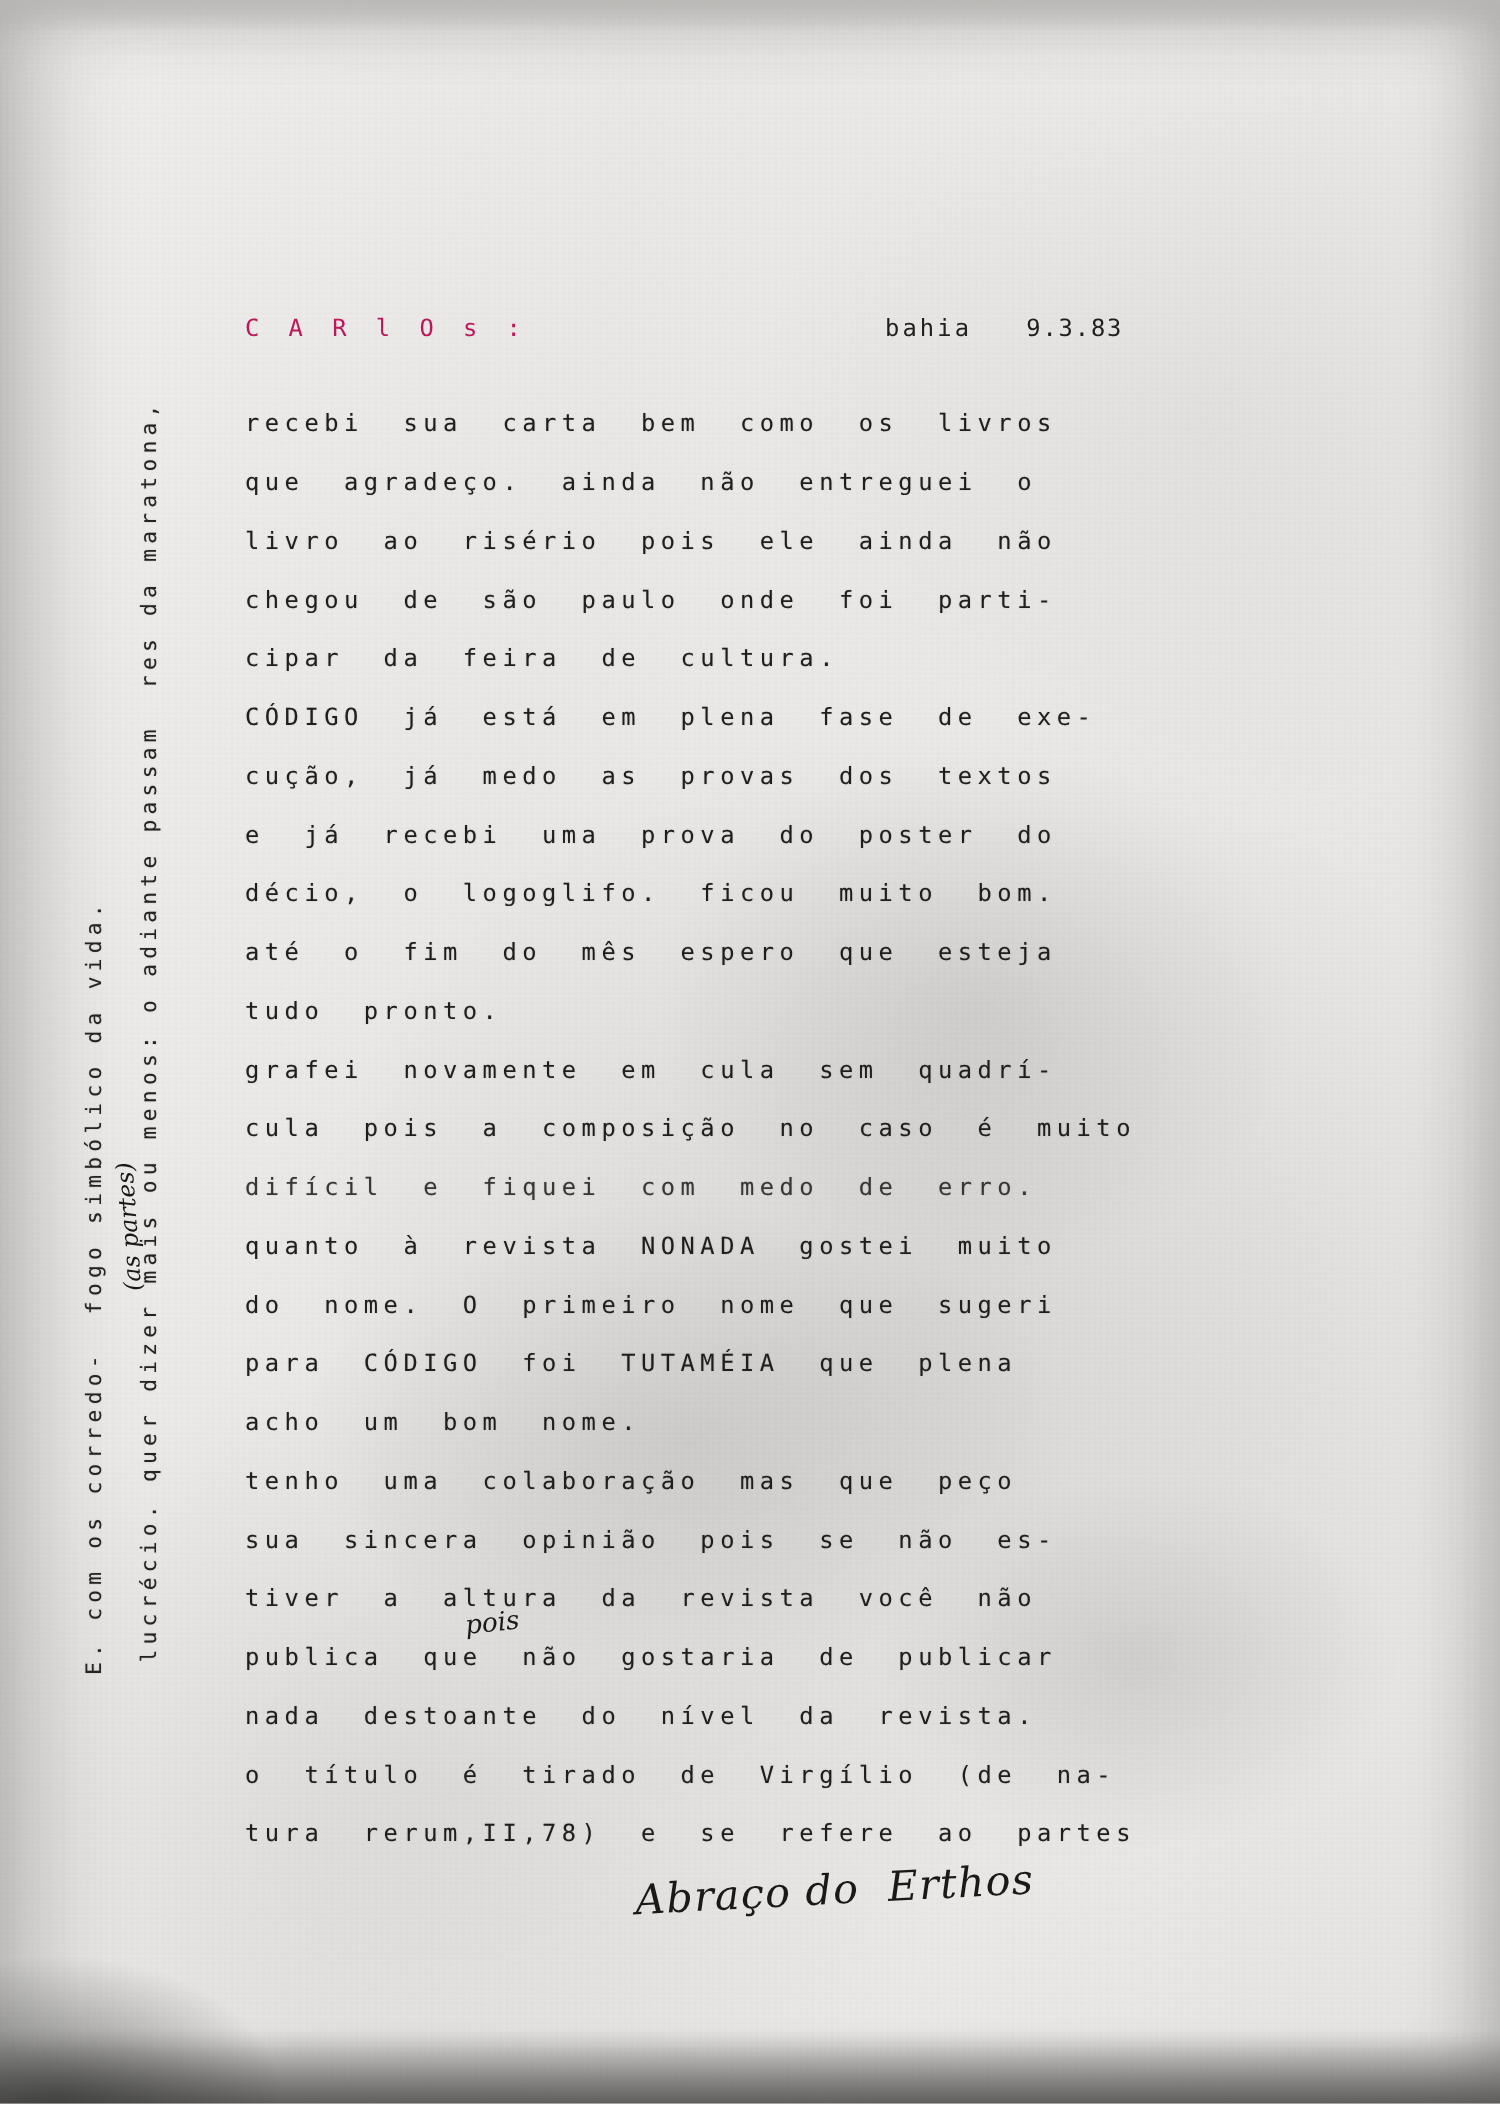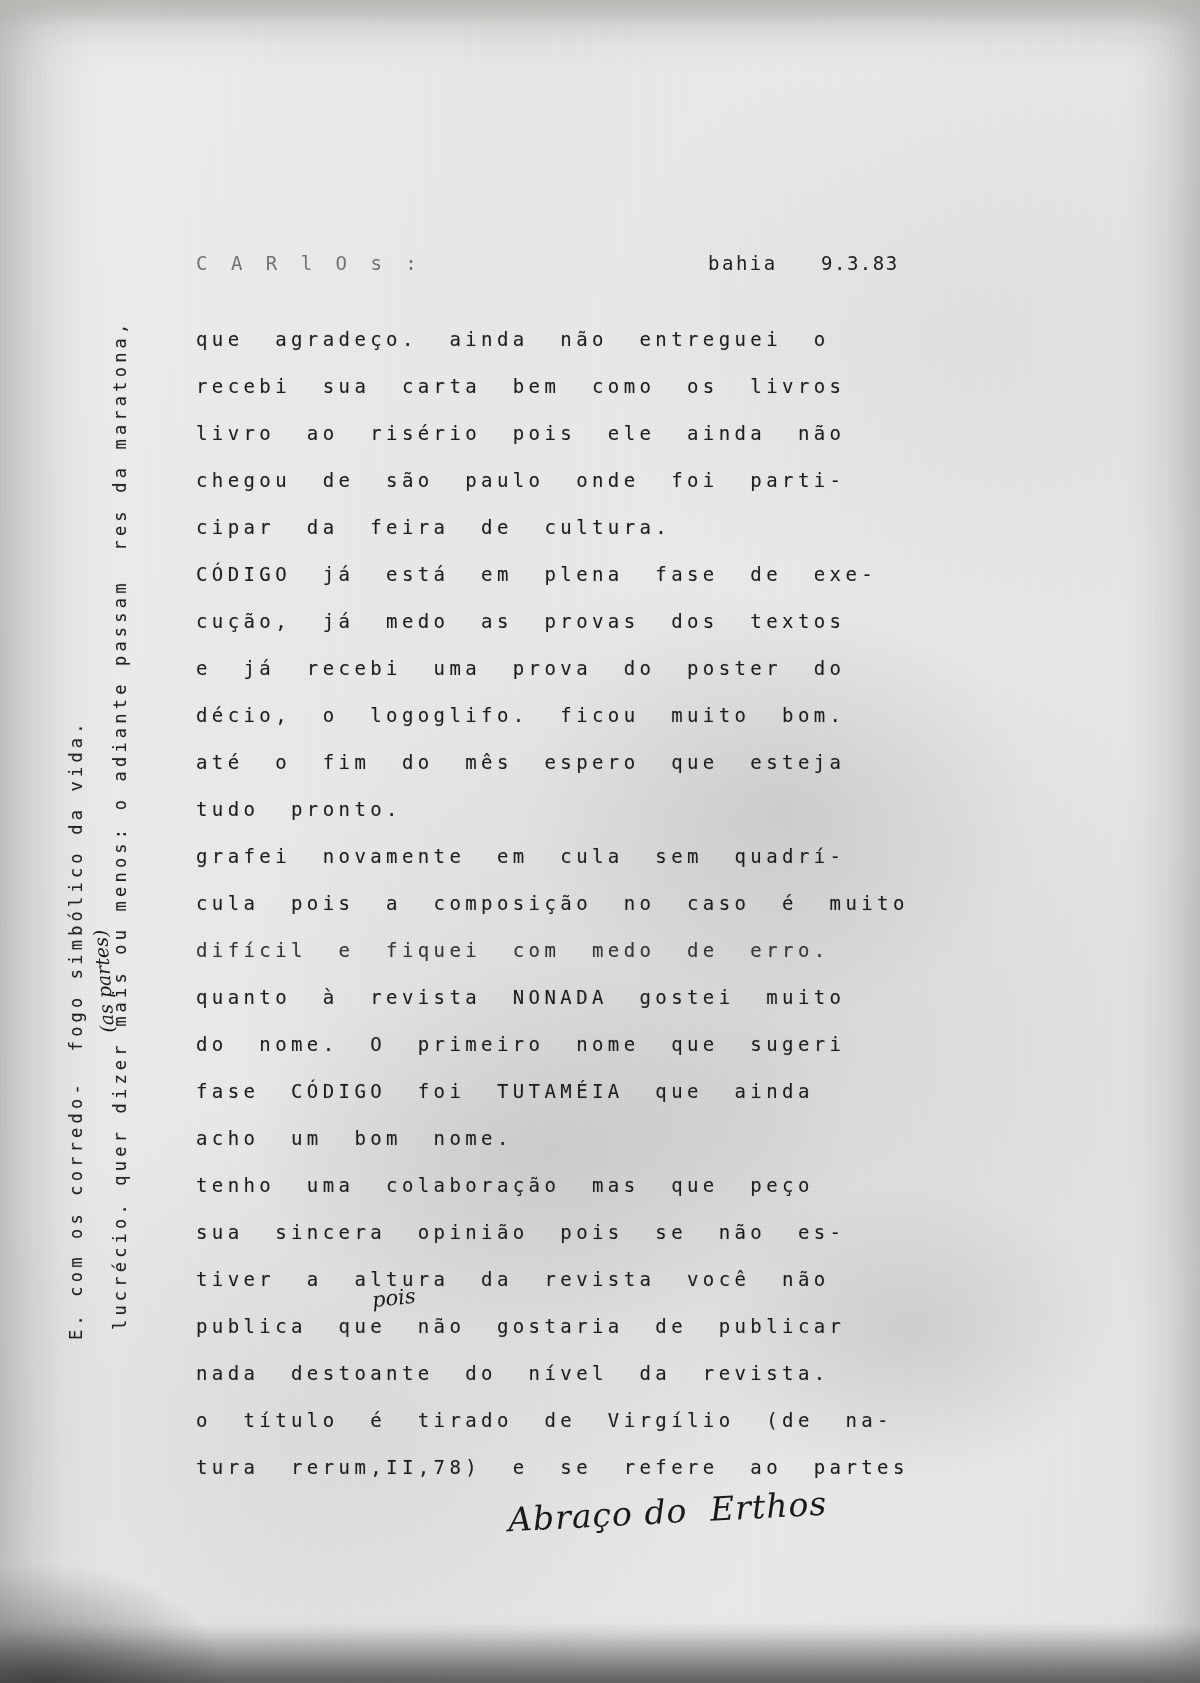--- a/index.html
+++ b/index.html
@@ -74,21 +74,21 @@
   }
   .head-row {
     position: relative;
     height: 44px;
   }
   .head-name {
     position: absolute;
     left: 0; top: 0;
     letter-spacing: 6px;
     font-size: 19px;
-    color: #737373;
+    color: #be185d;
   }
   .head-place {
     position: absolute;
     left: 512px; top: 0;
     letter-spacing: 2.5px;
     font-size: 19px;
     color: #22211f;
     text-align: center;
   }
   .head-date {
@@ -185,43 +185,43 @@
 
   <div id="letter">
     <div class="head-row">
       <span class="head-name">C A R l O s :</span>
       <span class="head-place">bahia</span>
       <span class="head-date">9.3.83</span>
     </div>
     <div class="gap-small"></div>
 
     <div class="para">
+      <div class="line">recebi  sua  carta  bem  como  os  livros</div>
       <div class="line">que  agradeço.  ainda  não  entreguei  o</div>
-      <div class="line">recebi  sua  carta  bem  como  os  livros</div>
       <div class="line">livro  ao  risério  pois  ele  ainda  não</div>
       <div class="line">chegou  de  são  paulo  onde  foi  parti-</div>
       <div class="line">cipar  da  feira  de  cultura.</div>
     </div>
 
     <div class="para">
       <div class="line">CÓDIGO  já  está  em  plena  fase  de  exe-</div>
       <div class="line">cução,  já  medo  as  provas  dos  textos</div>
       <div class="line">e  já  recebi  uma  prova  do  poster  do</div>
       <div class="line">décio,  o  logoglifo.  ficou  muito  bom.</div>
       <div class="line">até  o  fim  do  mês  espero  que  esteja</div>
       <div class="line">tudo  pronto.</div>
     </div>
 
     <div class="para">
       <div class="line">grafei  novamente  em  cula  sem  quadrí-</div>
       <div class="line">cula  pois  a  composição  no  caso  é  muito</div>
       <div class="line faint">difícil  e  fiquei  com  medo  de  erro.</div>
       <div class="line">quanto  à  revista  NONADA  gostei  muito</div>
       <div class="line">do  nome.  O  primeiro  nome  que  sugeri</div>
-      <div class="line">fase  CÓDIGO  foi  TUTAMÉIA  que  ainda</div>
+      <div class="line">para  CÓDIGO  foi  TUTAMÉIA  que  plena</div>
       <div class="line">acho  um  bom  nome.</div>
     </div>
 
     <div class="para">
       <div class="line">tenho  uma  colaboração  mas  que  peço</div>
       <div class="line">sua  sincera  opinião  pois  se  não  es-</div>
       <div class="line">tiver  a  altura  da  revista  você  não</div>
       <div class="line">publica  que  não  gostaria  de  publicar</div>
       <div class="line">nada  destoante  do  nível  da  revista.</div>
       <div class="line">o  título  é  tirado  de  Virgílio  (de  na-</div>

